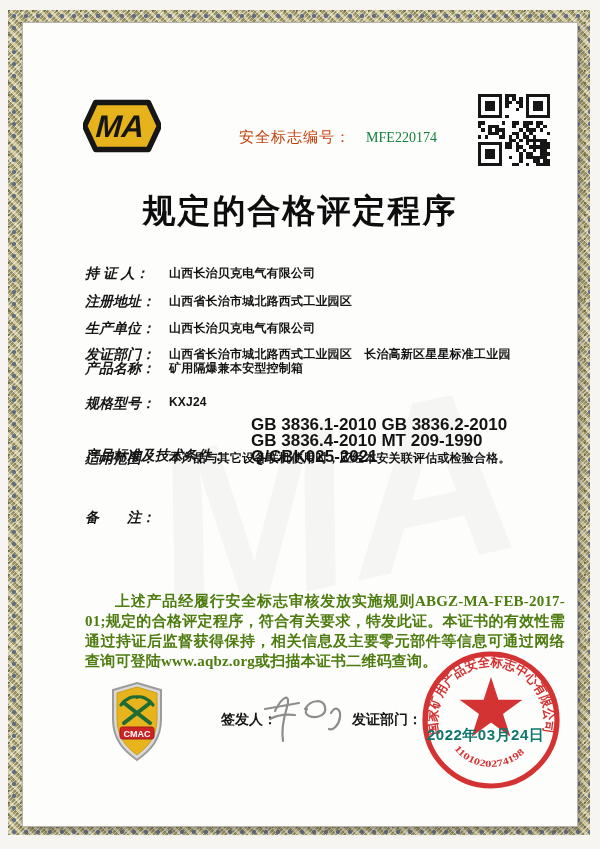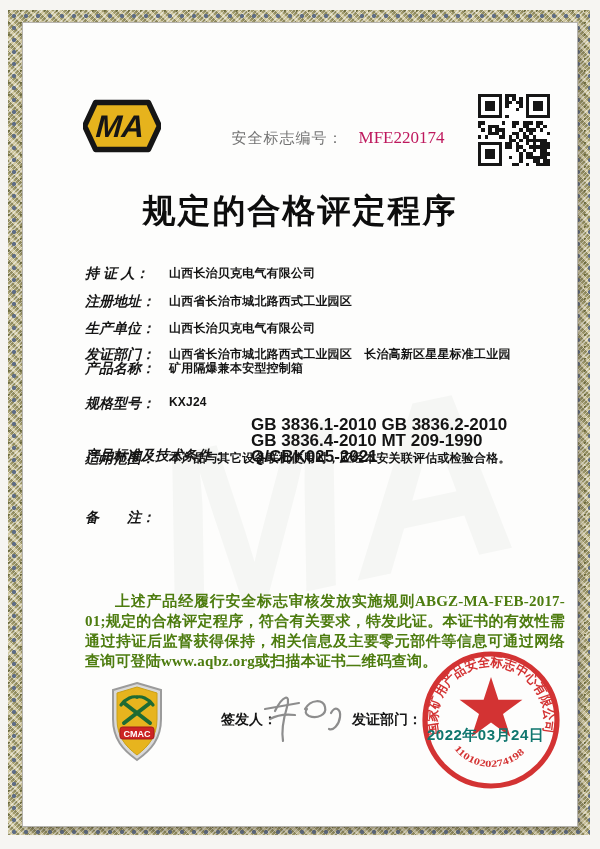--- a/index.html
+++ b/index.html
@@ -36,22 +36,22 @@
     transform:rotate(-12deg);
     text-align:center;line-height:300px;
     pointer-events:none;user-select:none;
   }
 
   .ma-logo{position:absolute;left:60px;top:76px;}
   .serial-line{
     position:absolute;left:150px;top:105px;width:330px;
     text-align:center;white-space:nowrap;
   }
-  .serial-line .lab{font-size:15px;color:#737373;letter-spacing:1px;}
-  .serial-line .num{font-family:"Liberation Serif",serif;font-size:17px;color:#be185d;margin-left:15px;}
+  .serial-line .lab{font-size:15px;color:#c2410c;letter-spacing:1px;}
+  .serial-line .num{font-family:"Liberation Serif",serif;font-size:14px;color:#15803d;margin-left:15px;}
 
   .qr{position:absolute;left:455px;top:71px;width:72px;height:72px;}
 
   .title{
     position:absolute;left:0;right:0;top:166px;
     text-align:center;
     font-size:33px;font-weight:900;color:#0d0d0d;
     letter-spacing:2px;
   }
 

